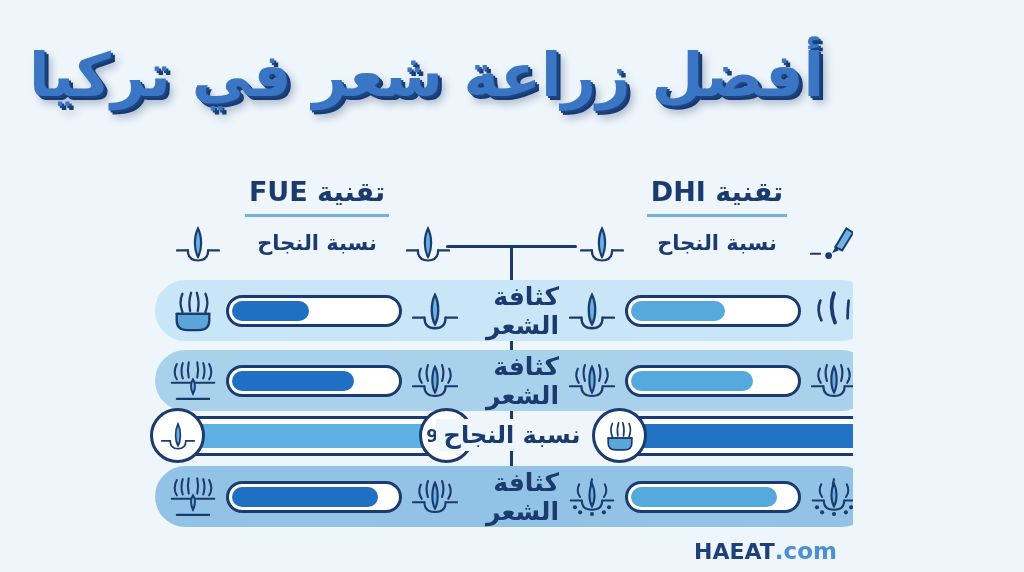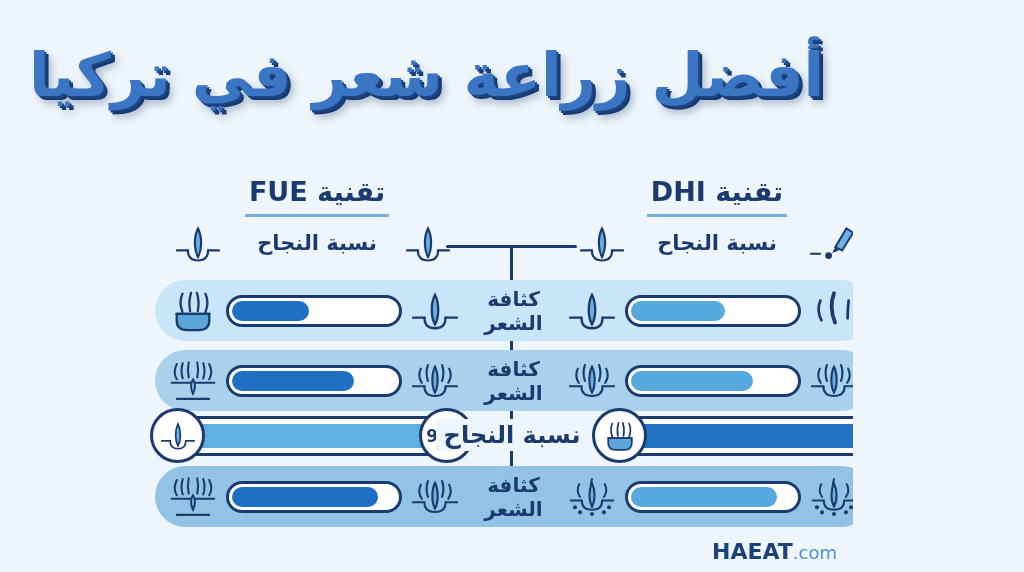--- a/index.html
+++ b/index.html
@@ -29,21 +29,21 @@
 
   .connector-h { position:absolute; left:446px; top:245px; width:131px; height:3px; background:#1b3a6e; border-radius:2px; z-index:1; }
   .divider-v  { position:absolute; left:510px; top:246px; width:3px; height:224px; background:#1b3a6e; border-radius:2px; z-index:0; }
 
   
   .row { position:absolute; left:155px; width:717px; height:61px; border-radius:31px;
          display:flex; align-items:center; padding:0 14px; gap:9px; z-index:2; }
   .row1 { top:280px; background:#c8e6f7; }
   .row2 { top:350px; background:#a9d1ec; }
   .row4 { top:466px; background:#92c3e6; }
-  .row-lab { flex:1 1 auto; text-align:center; font-size:20px; font-weight:bold; color:#1b3a6e; }
+  .row-lab { flex:1 1 auto; font-size:25px; font-weight:bold; color:#1b3a6e; }
   .ricon { flex:0 0 auto; width:48px; height:50px; display:flex; align-items:center; justify-content:center; }
   .ricon svg { width:46px; height:48px; }
   .track { flex:0 0 auto; width:176px; height:32px; background:#ffffff; border:3px solid #1b3a6e; border-radius:16px; position:relative; overflow:hidden; }
   .fill { position:absolute; right:auto; left:3px; top:3px; bottom:3px; border-radius:11px; }
   .fill.fue { background:#55a9dd; }
   .fill.dhi { background:#1f70c2; }
 
   
   .sr-group { position:absolute; top:416px; width:300px; height:40px; z-index:2; direction:ltr; }
   .sr-group.fue { left:162px; } .sr-group.dhi { left:604px; }
@@ -55,21 +55,21 @@
                display:flex; align-items:center; justify-content:center; z-index:3; }
   .sr-circle.start { left:-12px; } .sr-circle.end { right:-12px; }
   .sr-circle svg { width:34px; height:32px; }
   .pct { font-size:17px; font-weight:bold; color:#1b3a6e; direction:ltr; }
   .sr-label { position:absolute; top:419px; left:436px; width:152px; text-align:center; font-size:24px; font-weight:bold; color:#1b3a6e;
               background:#eef5fb; z-index:2; padding:2px 0; }
 
   
   .wm { position:absolute; right:16px; bottom:8px; direction:ltr; z-index:2; }
   .wm-brand { font-size:22px; font-weight:bold; color:#1d4178; }
-  .wm-suffix { font-size:18px; font-weight:normal; color:#4b8fd4; }
+  .wm-suffix { font-size:23px; font-weight:bold; color:#4b8fd4; }
 </style>
 </head>
 <body>
 
 <svg width="0" height="0" style="position:absolute" aria-hidden="true">
   <defs>
     <g id="sym-follicle" stroke="#1b3a6e" stroke-width="2.4" stroke-linecap="round" fill="none">
       <line x1="1" y1="27" x2="13" y2="27"></line>
         <line x1="35" y1="27" x2="47" y2="27"></line>
       <path d="M13 27 c0 8 5 11 11 11 s11 -3 11 -11"></path>

